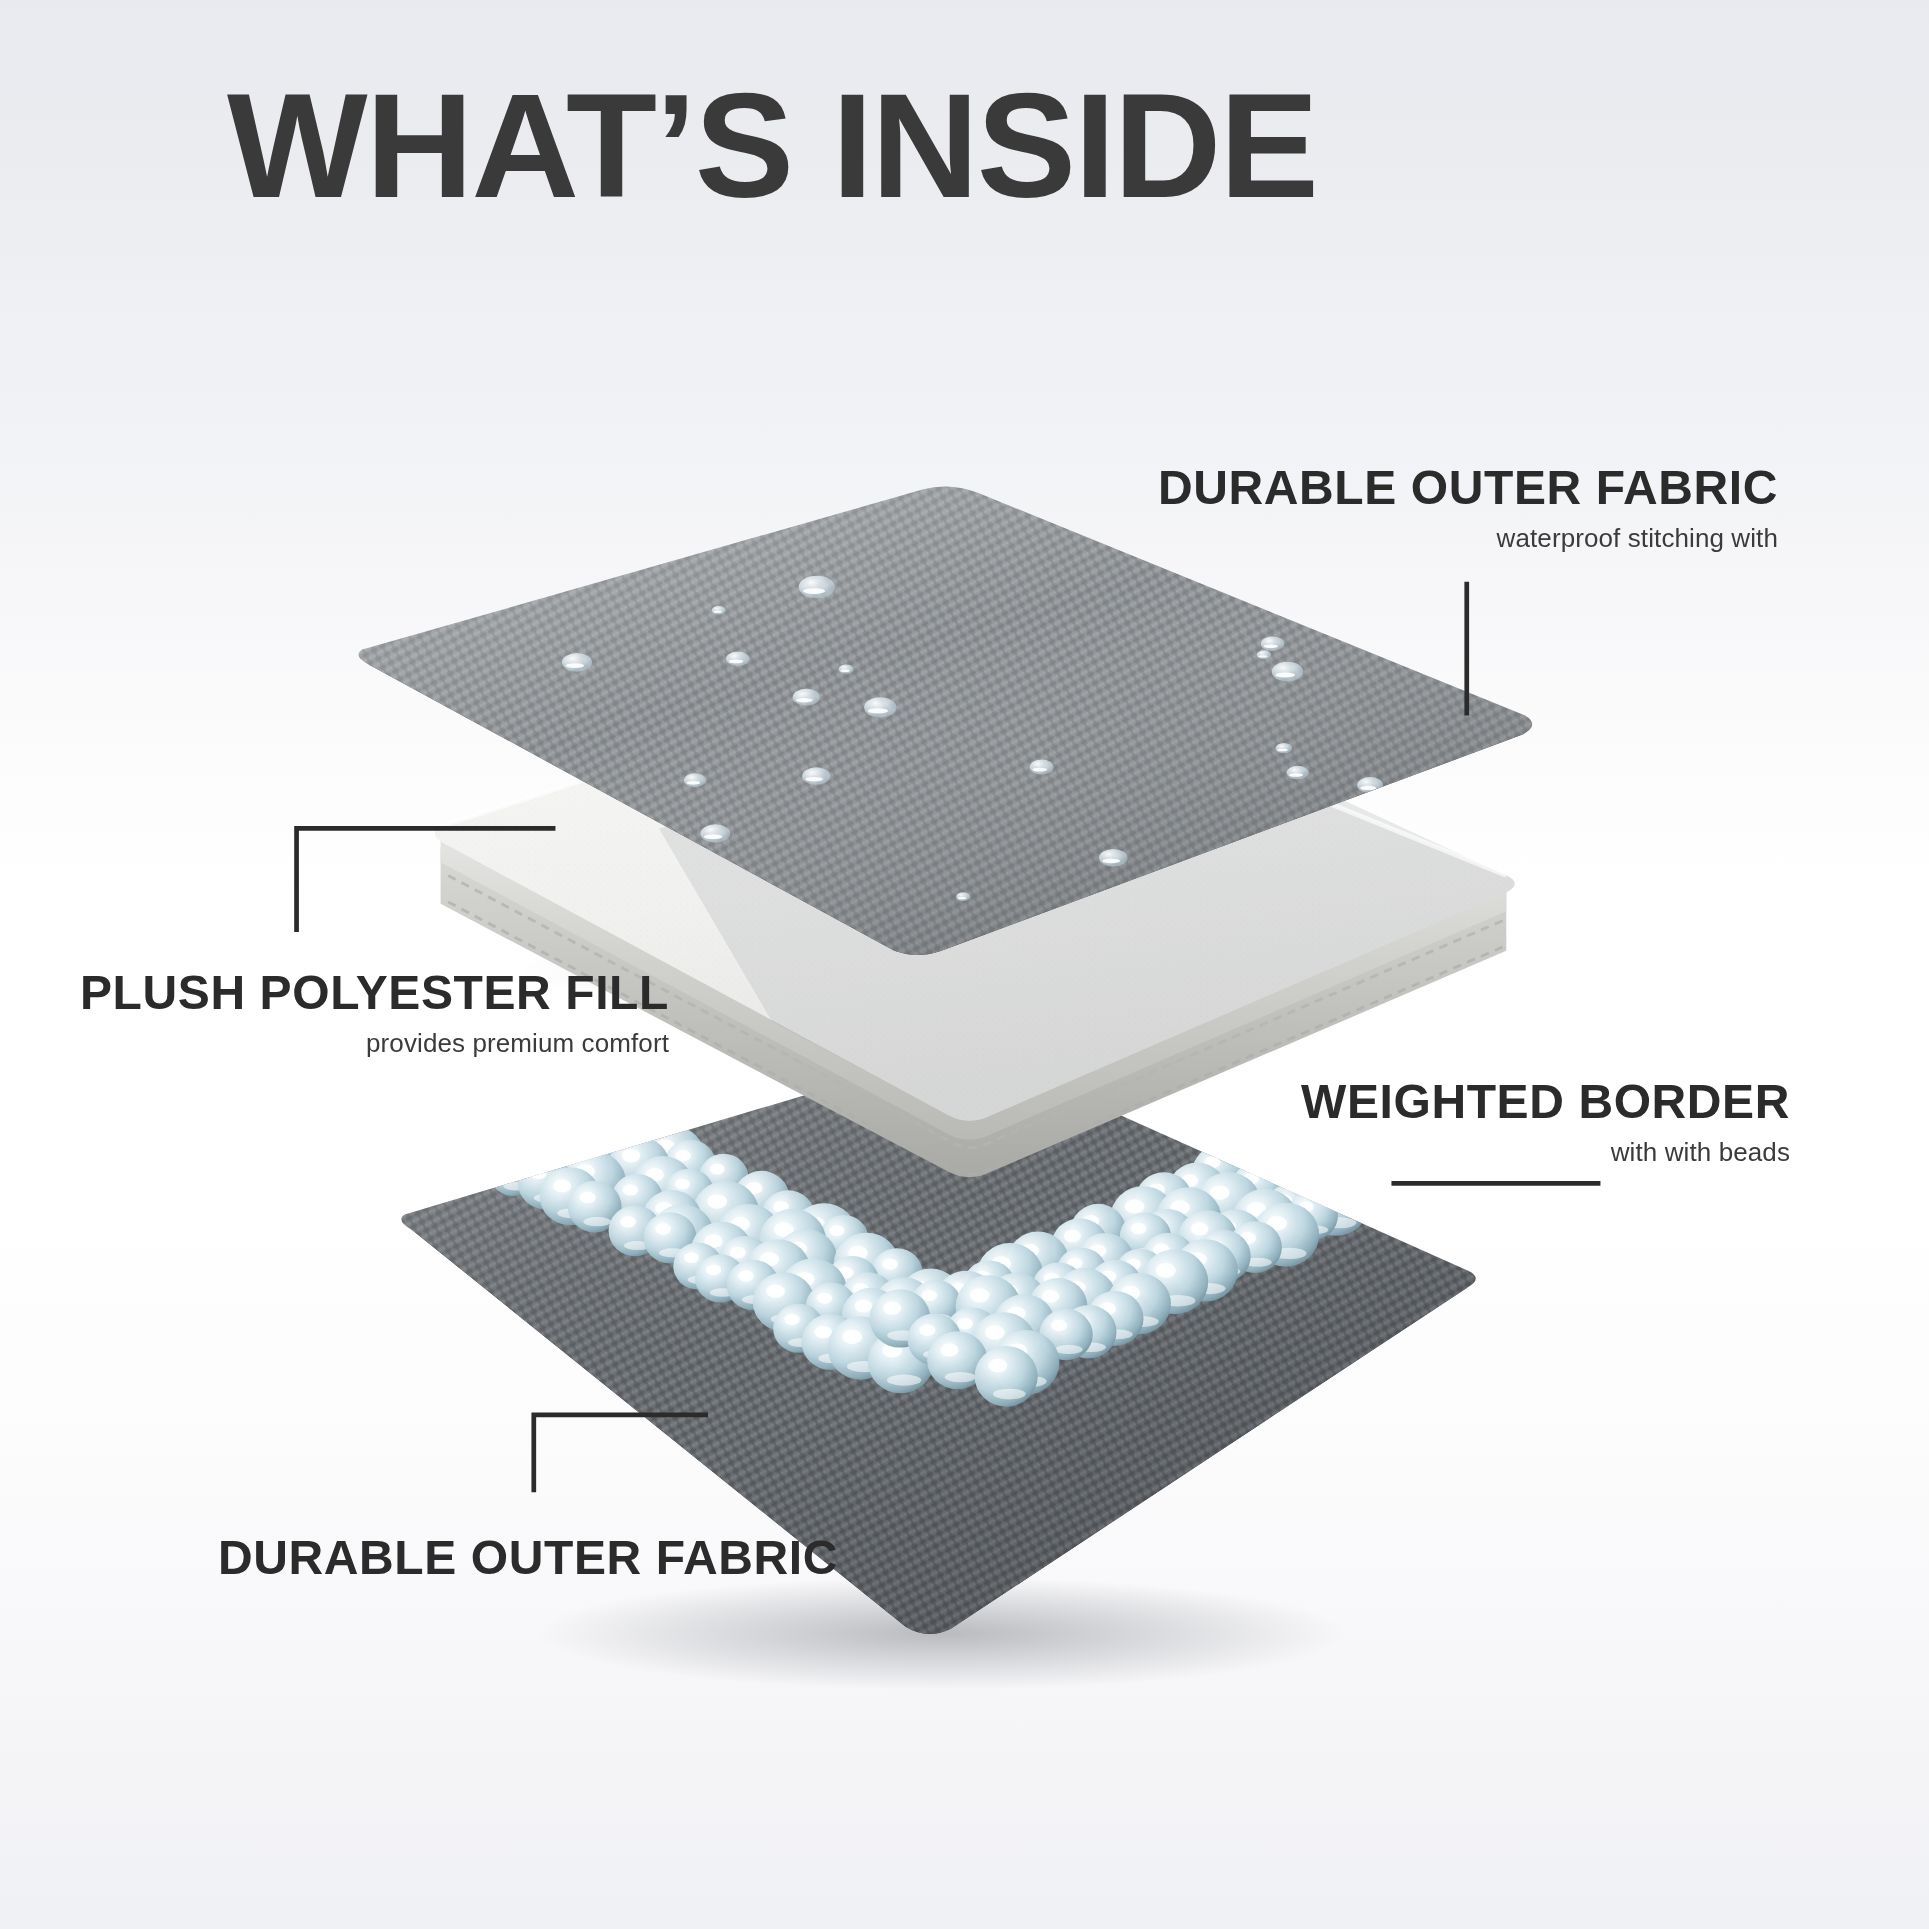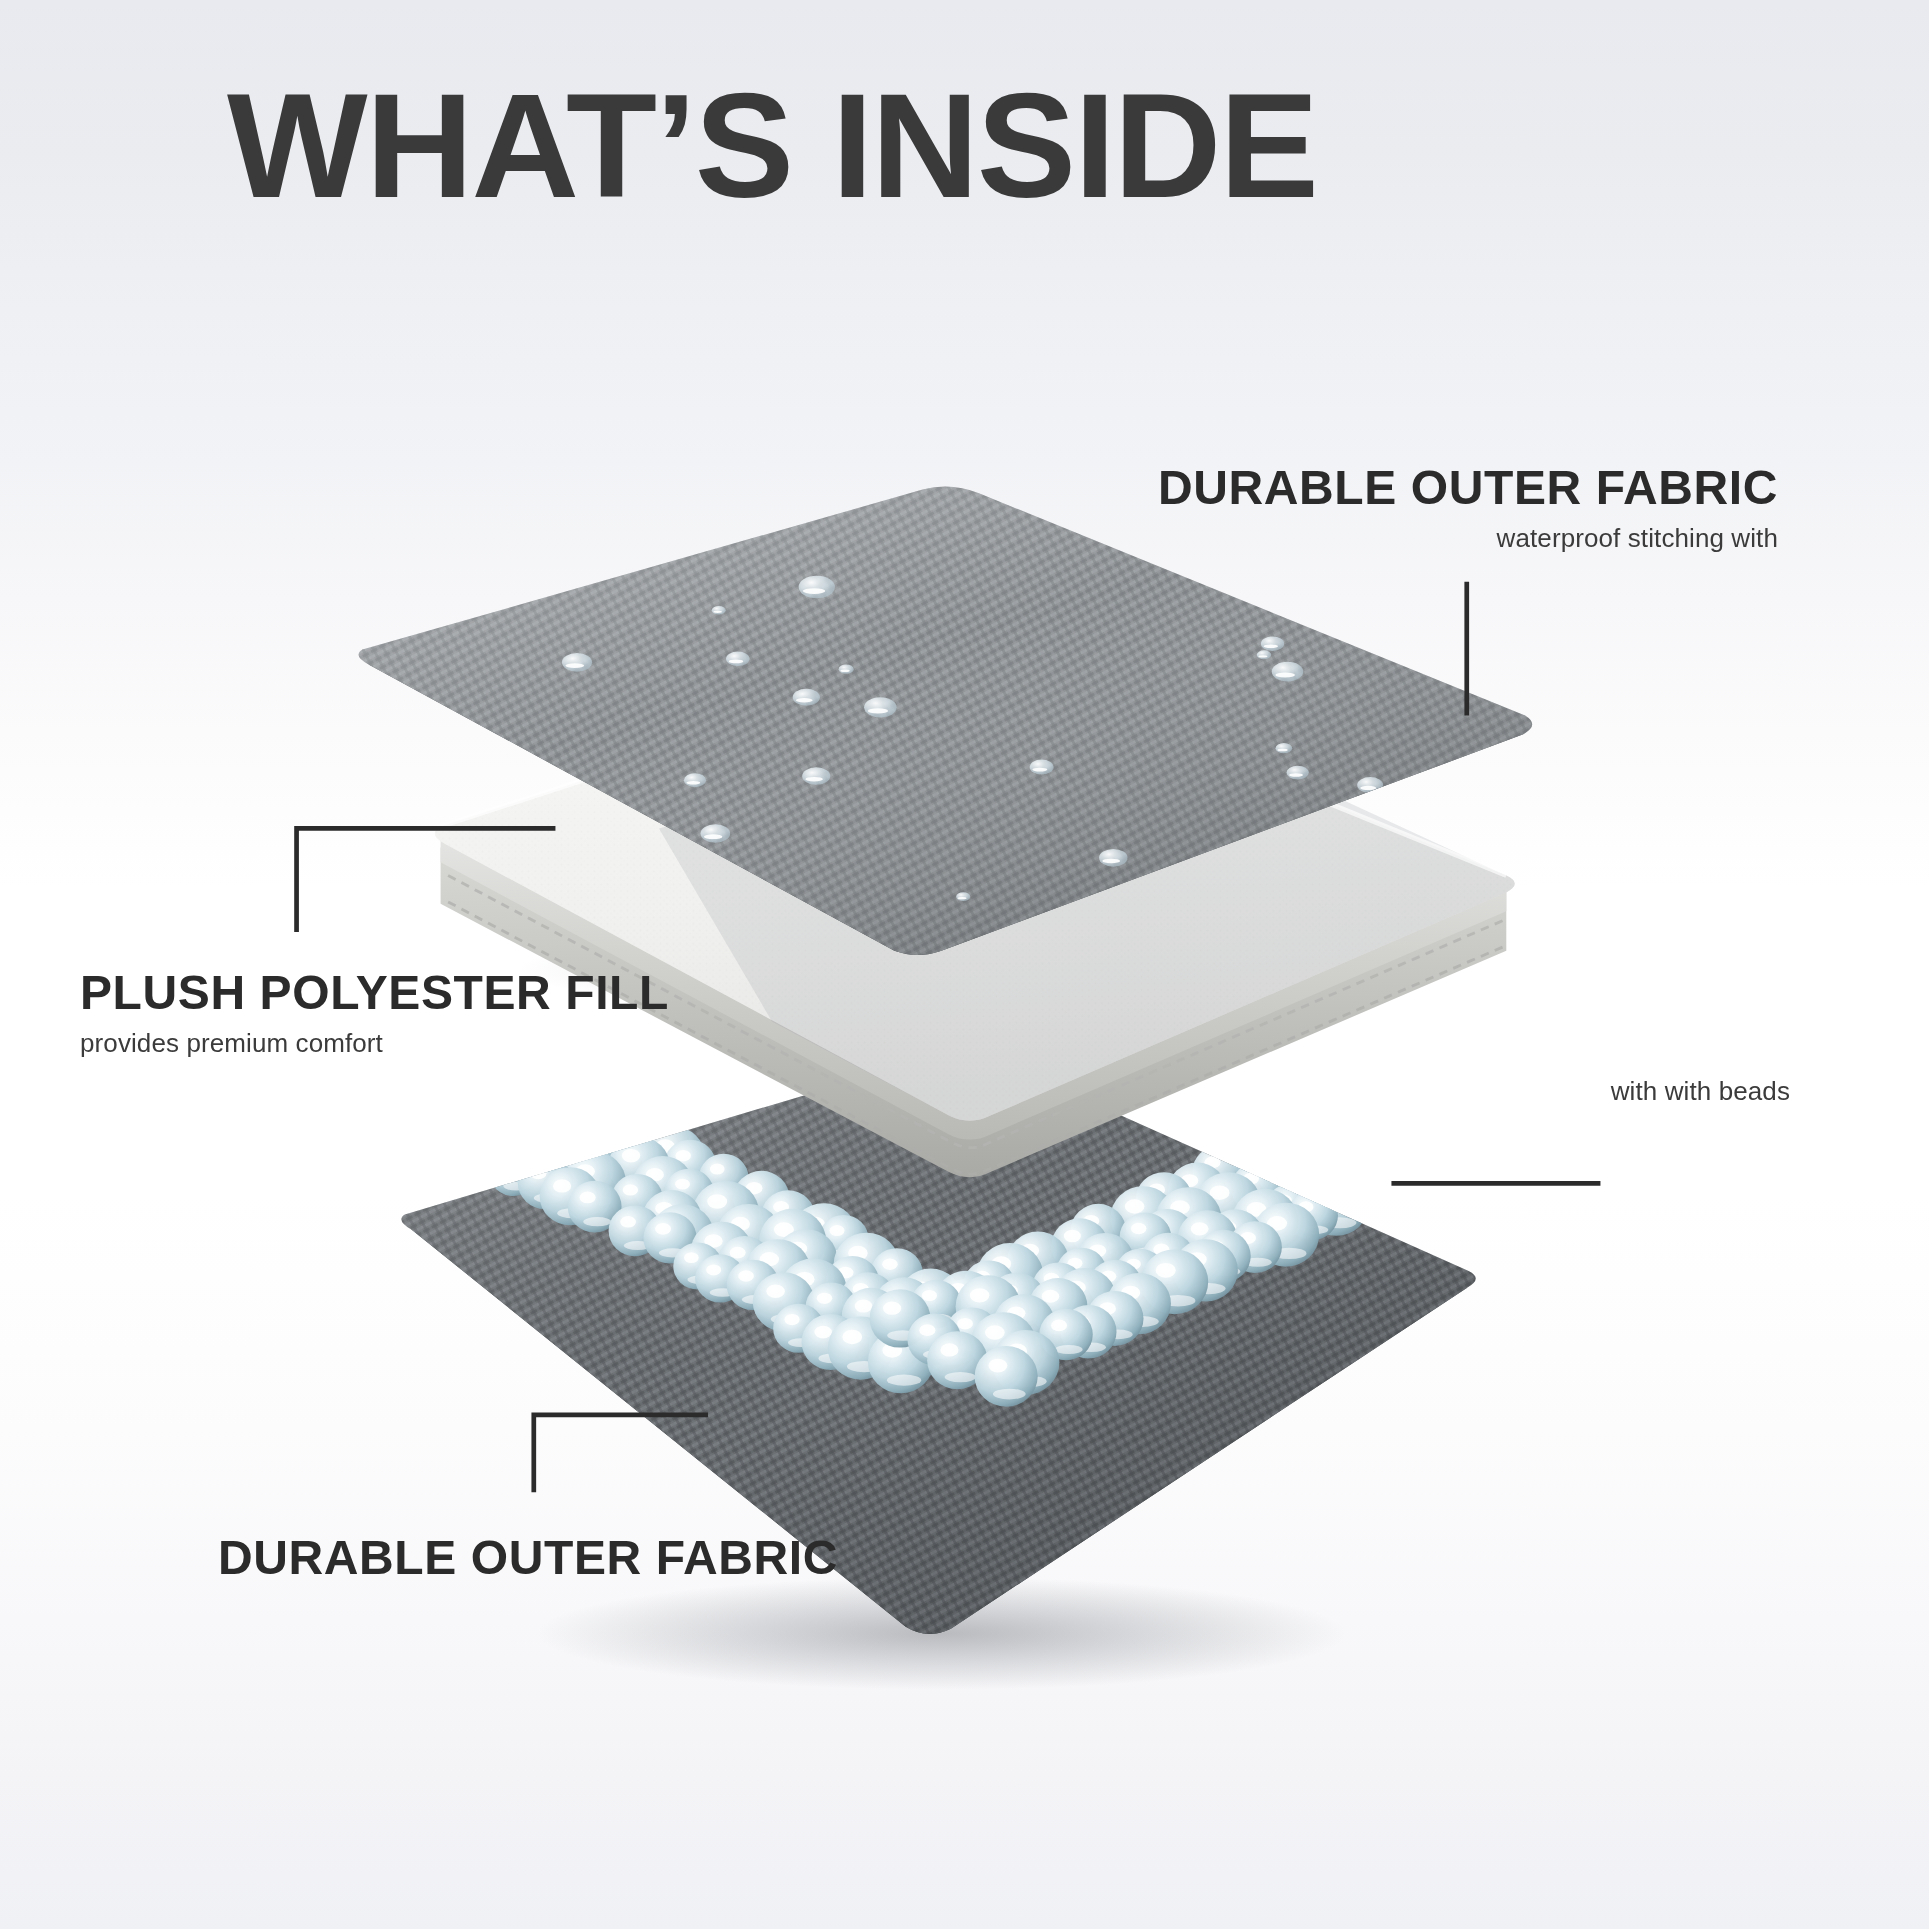--- a/index.html
+++ b/index.html
@@ -61,21 +61,21 @@
   }
   .callout .cs {
     font-size: 26px;
     font-weight: 400;
     letter-spacing: 0.1px;
     line-height: 1.3;
     color: #3b3b3b;
     margin-top: 3.8px;
   }
   .callout.right { text-align: right; }
-  .callout.left  { text-align: left; }
+  .callout.left  { text-align: right; }
 
   
   #stage {
     position: absolute;
     left: 0;
     top: 0;
     width: 1929px;
     height: 1929px;
     pointer-events: none;
   }
@@ -734,20 +734,21 @@
     <div class="ct">DURABLE OUTER FABRIC</div>
     <div class="cs">waterproof stitching with</div>
   </div>
 
   <div class="callout left" style="left: 80px; top: 962px;">
     <div class="ct">PLUSH POLYESTER FILL</div>
     <div class="cs">provides premium comfort</div>
   </div>
 
   <div class="callout right" style="right: 139px; top: 1071px;">
+    <div class="ct">WEIGHTED BORDER</div>
     <div class="cs">with with beads</div>
   </div>
 
   <div class="callout left" style="left: 218px; top: 1527px;">
     <div class="ct">DURABLE OUTER FABRIC</div>
   </div>
 
 </div>
 
 

